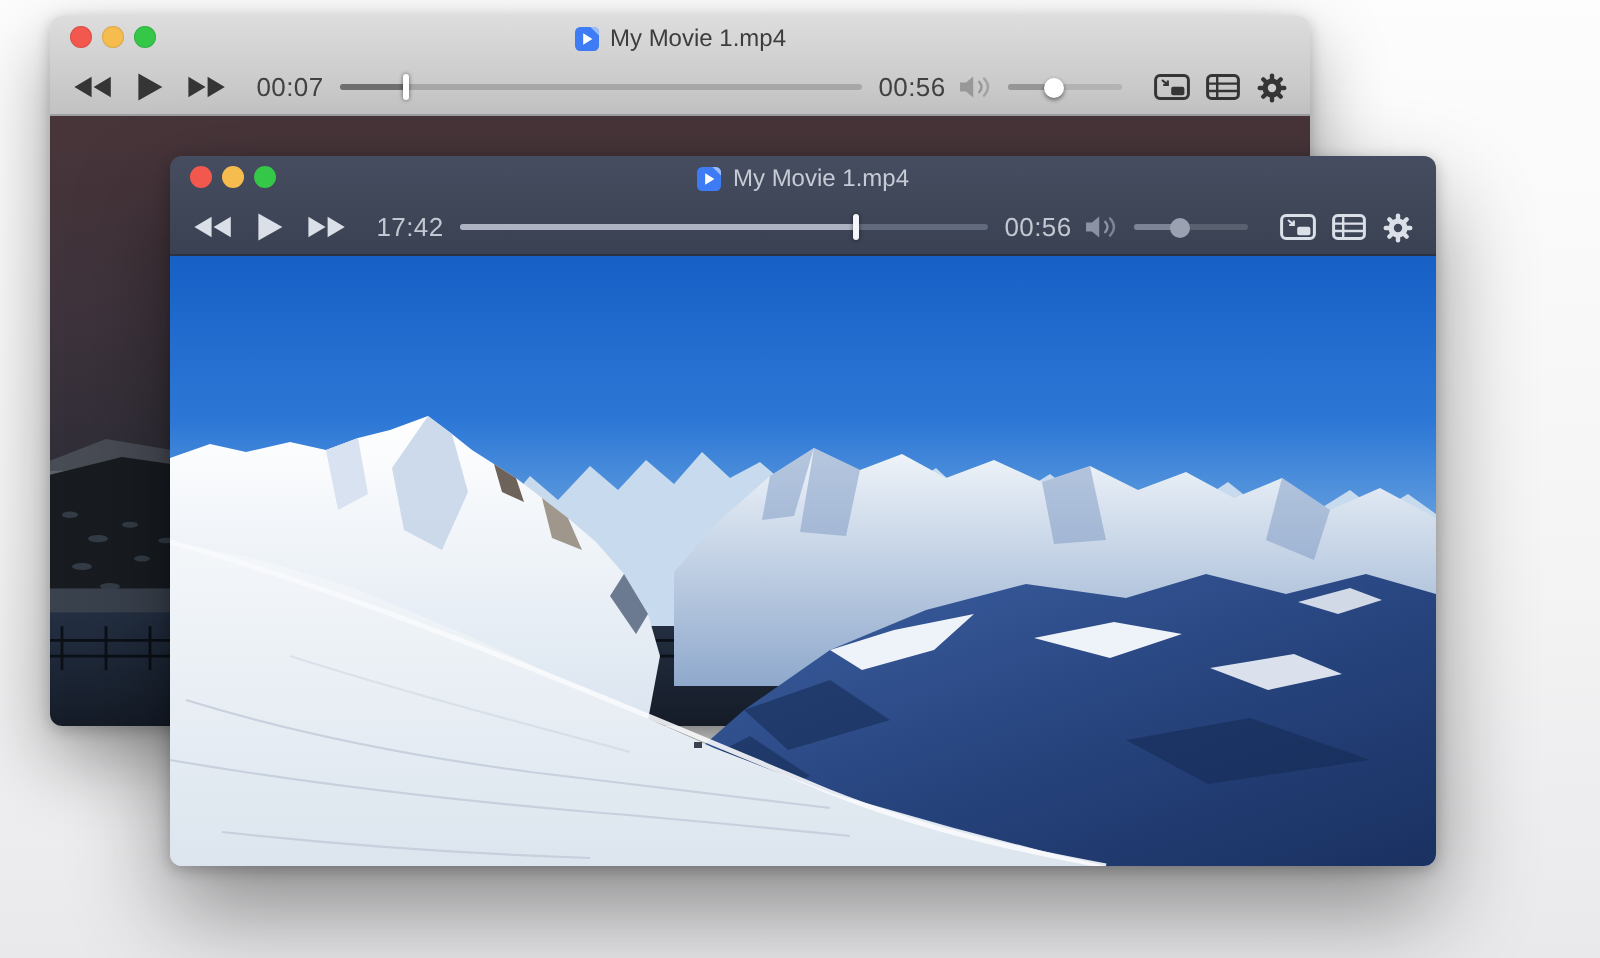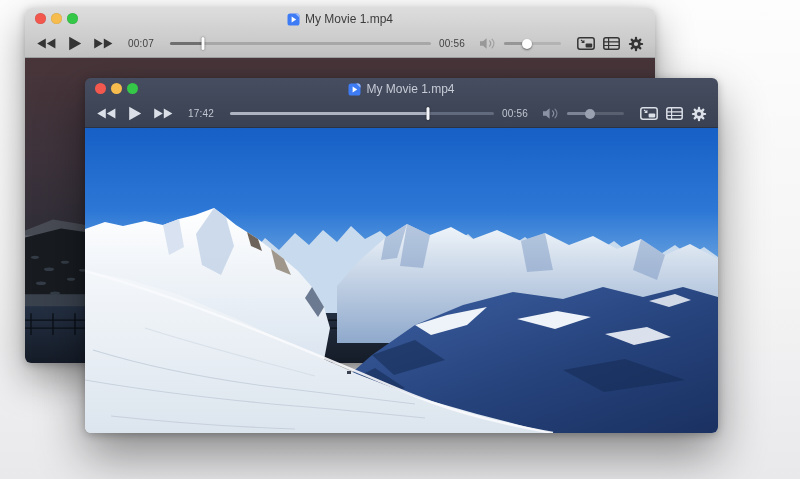--- a/index.html
+++ b/index.html
@@ -28,21 +28,21 @@
   .dark  .title{color:#c6cbd5}
 
   .controls{height:27px;display:flex;align-items:center;padding:0 11px}
   .ctl{background:none;border:0;padding:0;display:flex;align-items:center;justify-content:center;cursor:default}
   .light .ctl{color:#353535}
   .dark  .ctl{color:#dbdfe7}
   .light .ctl.speaker-btn{color:#989898}
   .dark  .ctl.speaker-btn{color:#8b92a4}
   .ctl.rw{margin-right:11px}.ctl.play{margin-right:11px}.ctl.ff{margin-right:14px}
 
-  .time{font-size:10px;letter-spacing:.2px;min-width:34px;}
+  .time{font-size:13px;letter-spacing:.2px;min-width:34px;text-align:center}
   .light .time{color:#414141}
   .dark  .time{color:#c2c7d1}
 
   .timeline{position:relative;flex:1;height:13px;margin:0 8px}
   .track,.elapsed{position:absolute;top:5px;height:3px;border-radius:1.5px}
   .track{left:0;right:0}
   .light .track{background:#a7a7a7}
   .dark  .track{background:#626a7d}
   .elapsed{left:0}
   .light .elapsed{background:#6f6f6f}

